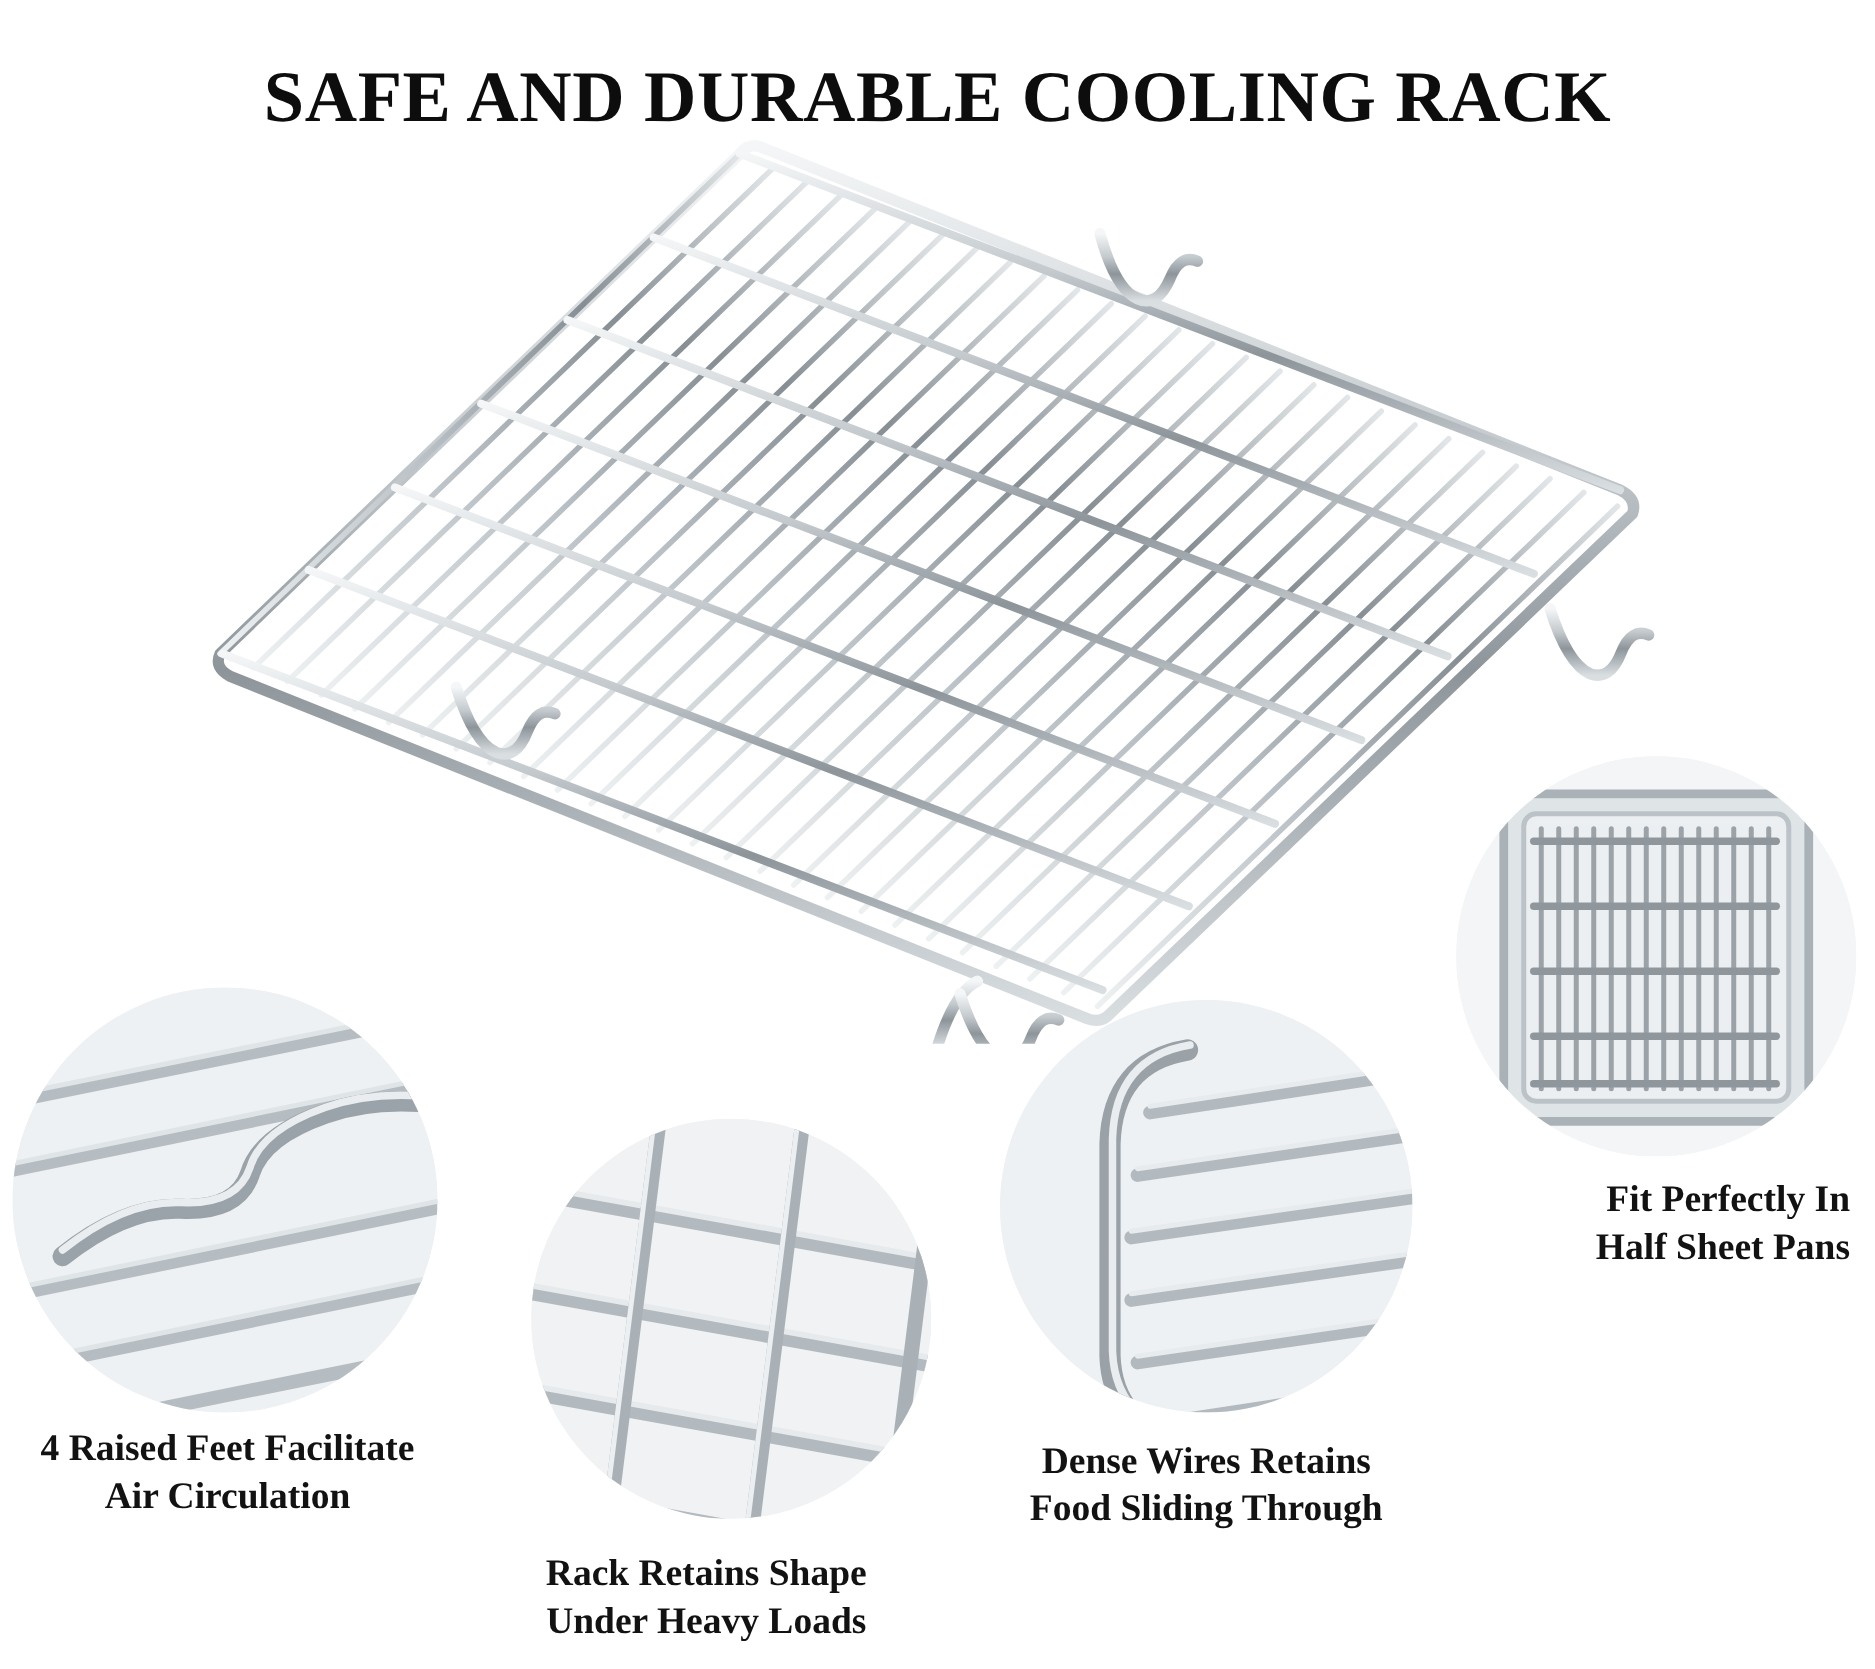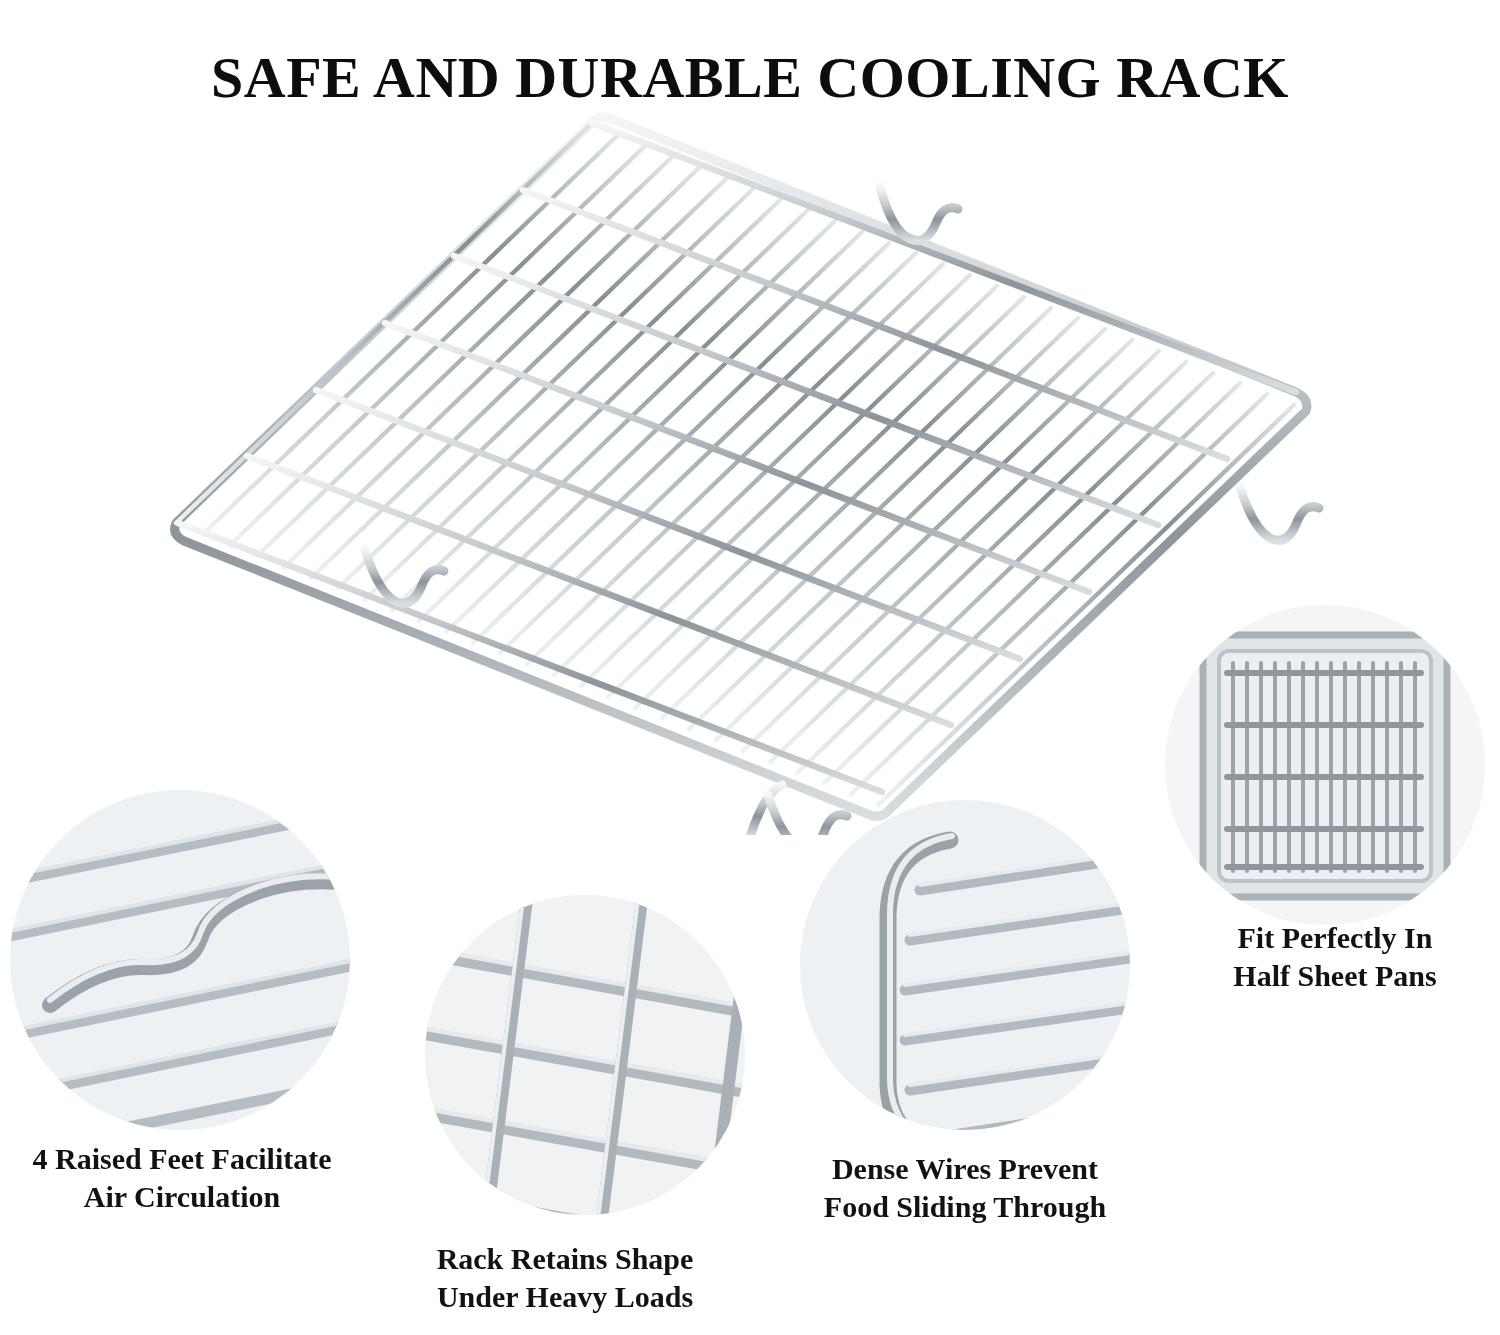--- a/index.html
+++ b/index.html
@@ -66,21 +66,21 @@
   #cal-feet      { left: 10px;   top: 790px;  width: 340px; height: 340px; }
   #cap-feet      { left: -8px;   top: 1140px; width: 380px; }
 
   #cal-shape     { left: 425px;  top: 895px;  width: 320px; height: 320px; }
   #cap-shape     { left: 380px;  top: 1240px; width: 370px; }
 
   #cal-dense     { left: 800px;  top: 800px;  width: 330px; height: 330px; }
   #cap-dense     { left: 775px;  top: 1150px; width: 380px; }
 
   #cal-fit       { left: 1165px; top: 605px;  width: 320px; height: 320px; }
-  #cap-fit       { left: 1190px; top: 919px;  width: 290px; text-align: center;}
+  #cap-fit       { left: 1190px; top: 941px;  width: 290px; text-align: right;}
 </style>
 </head>
 <body>
 
 <div class="headline">SAFE AND DURABLE COOLING RACK</div>
 
 <div class="hero">
   <svg width="1260" height="740" viewBox="0 0 1260 740">
     <defs>
       <linearGradient id="steel" x1="0" y1="0" x2="0" y2="1">
@@ -221,21 +221,21 @@
       <line x1="120" y1="85" x2="350" y2="50"></line>
       <line x1="110" y1="135" x2="350" y2="100"></line>
       <line x1="105" y1="185" x2="350" y2="150"></line>
       <line x1="105" y1="235" x2="350" y2="200"></line>
       <line x1="110" y1="285" x2="350" y2="250"></line>
     </g>
     <path d="M 150,40 q -60,10 -62,75 l 0,170 q 2,55 60,70" stroke="#9aa2a8" stroke-width="17" fill="none" stroke-linecap="round"></path>
     <path d="M 152,36 q -60,10 -62,75 l 0,170 q 2,55 60,70" stroke="#eaedef" stroke-width="6" fill="none" stroke-linecap="round"></path>
   </svg>
 </div>
-<div class="caption" id="cap-dense">Dense Wires Prevent
+<div class="caption" id="cap-dense">Dense Wires Retains
 Food Sliding Through</div>
 
 <div class="circle-photo" id="cal-fit">
   <svg width="320" height="320" viewBox="0 0 320 320">
     <rect width="320" height="320" fill="#f3f5f6"></rect>
 
     <rect x="38" y="30" width="244" height="262" rx="16" fill="#dfe4e7" stroke="#aab2b8" stroke-width="7"></rect>
     <rect x="54" y="46" width="212" height="230" rx="10" fill="#eceff1" stroke="#bcc3c8" stroke-width="4"></rect>
 
     <g stroke="#9ba3a9" stroke-width="4" fill="none" stroke-linecap="round">

